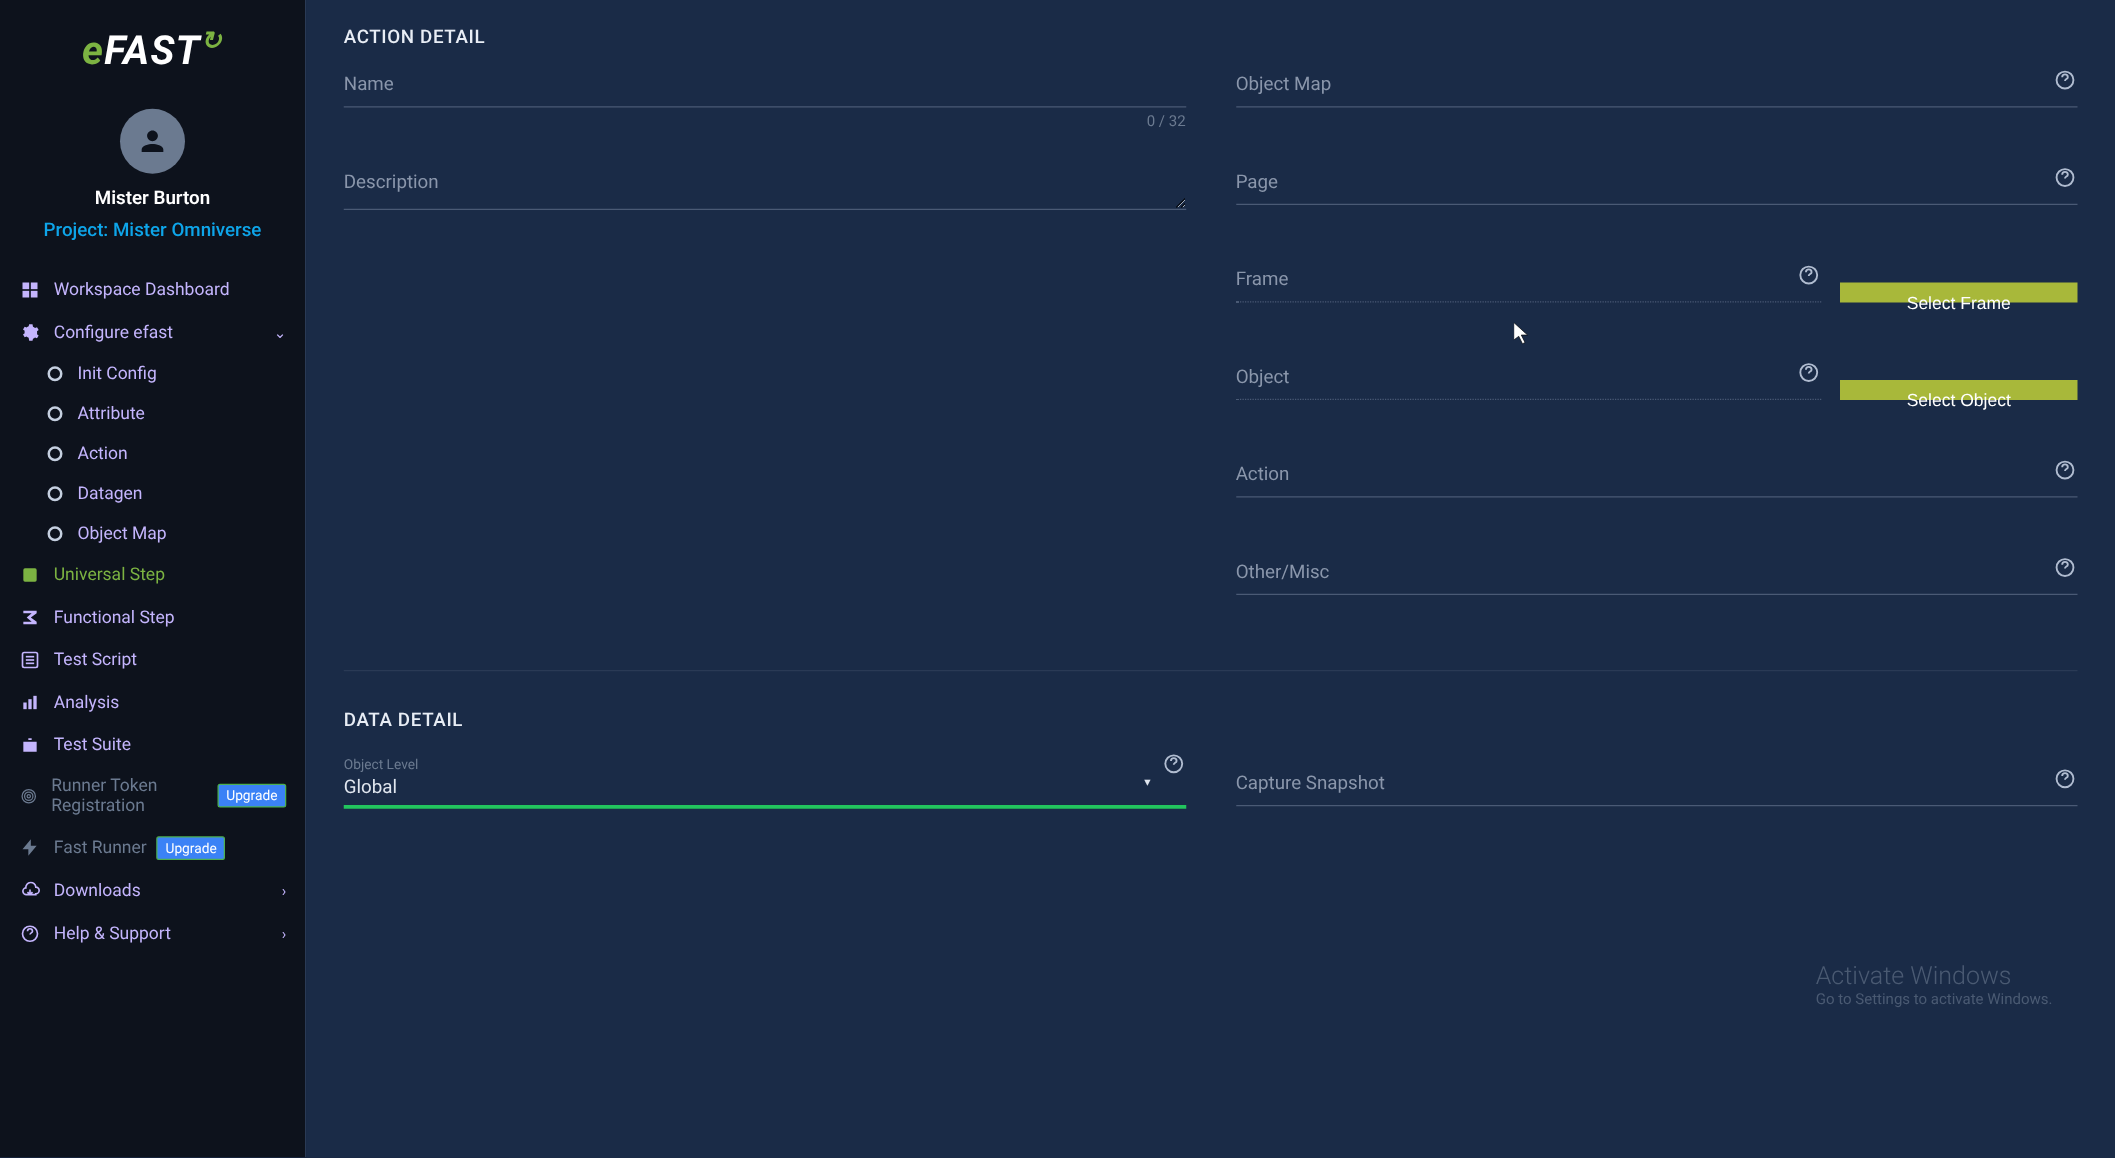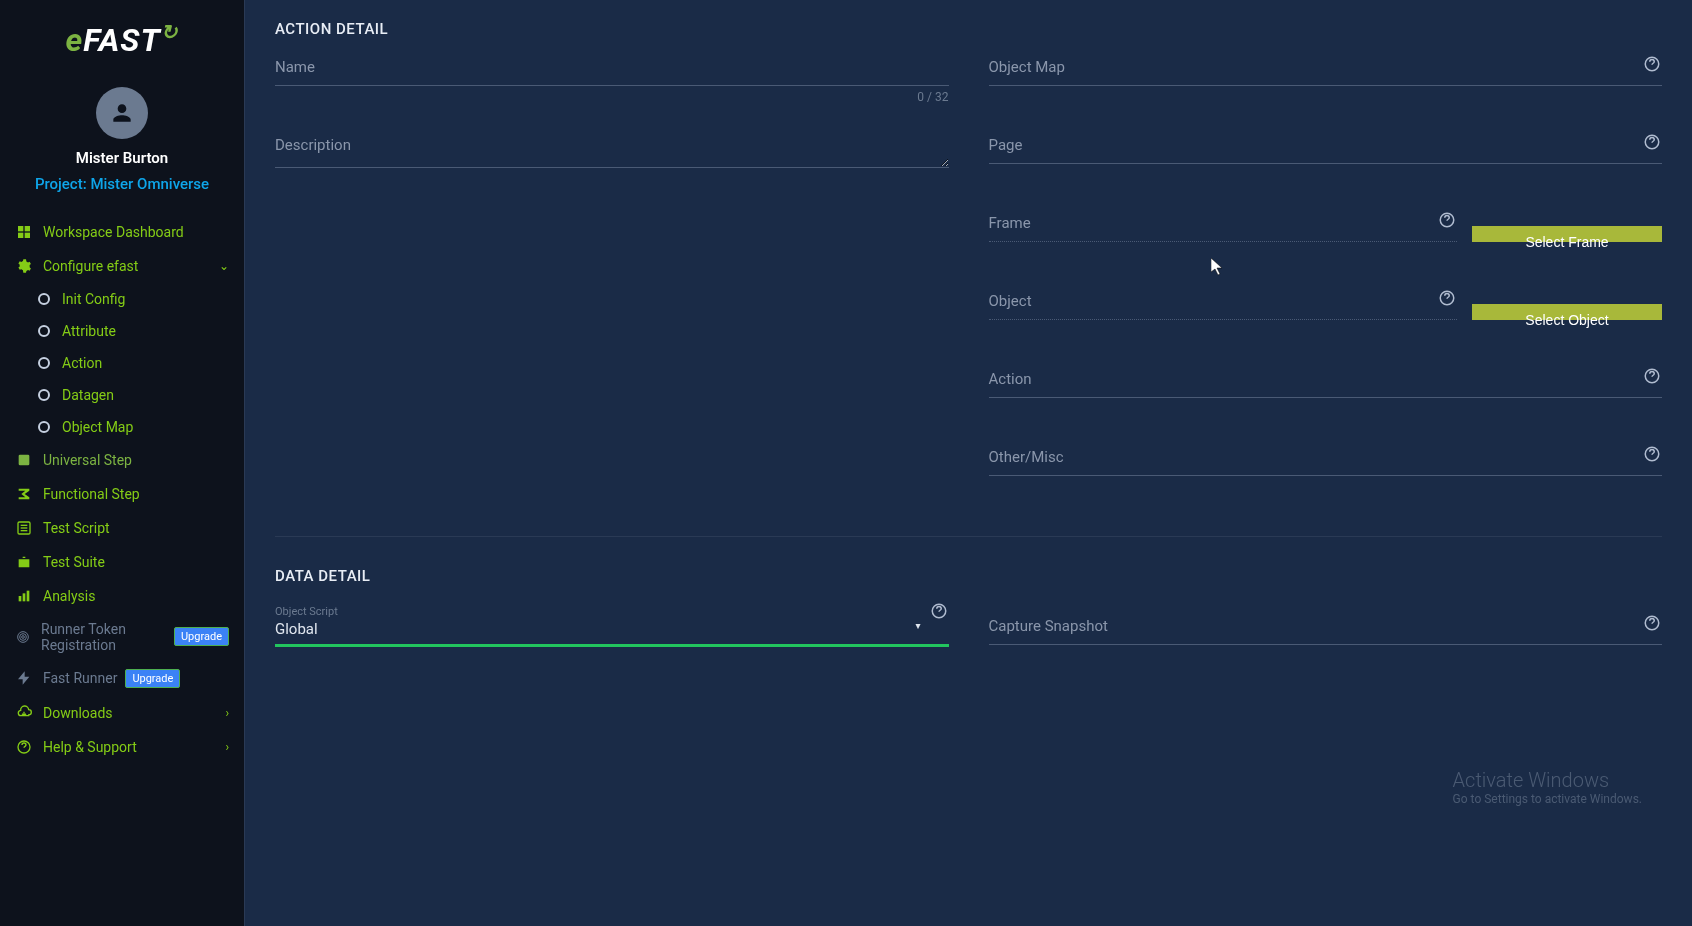--- a/index.html
+++ b/index.html
@@ -80,21 +80,21 @@
   font-size: 15px;
   font-weight: 500;
   margin-bottom: 22px;
 }
 .nav-item {
   display: flex;
   align-items: center;
   padding: 8px 15px;
   cursor: pointer;
   font-size: 14px;
-  color: #84cc16;
+  color: #c4b5fd;
   position: relative;
 }
 .nav-item.sub {
   padding-left: 38px;
 }
 .nav-item.active {
   color: #7cb342;
 }
 .nav-item .icon {
   width: 18px;
@@ -385,35 +385,35 @@
             <line x1="7" y1="12" x2="17" y2="12" stroke="currentColor" stroke-width="2"></line>
             <line x1="7" y1="16" x2="17" y2="16" stroke="currentColor" stroke-width="2"></line>
           </svg>
         </span>
       <span>Test Script</span>
     </div>
 
     <div class="nav-item">
       <span class="icon">
           <svg class="ico" viewBox="0 0 24 24">
-            <path d="M10 4h4v2h-4zM4 8h16v12H4z"></path>
-          </svg>
-        </span>
-      <span>Test Suite</span>
-    </div>
-
-    <div class="nav-item">
-      <span class="icon">
-          <svg class="ico" viewBox="0 0 24 24">
             <rect x="4" y="12" width="4" height="8"></rect>
             <rect x="10" y="8" width="4" height="12"></rect>
             <rect x="16" y="4" width="4" height="16"></rect>
           </svg>
         </span>
       <span>Analysis</span>
+    </div>
+
+    <div class="nav-item">
+      <span class="icon">
+          <svg class="ico" viewBox="0 0 24 24">
+            <path d="M10 4h4v2h-4zM4 8h16v12H4z"></path>
+          </svg>
+        </span>
+      <span>Test Suite</span>
     </div>
 
 
     <div class="nav-item muted">
       <span class="icon">
           <svg class="ico" viewBox="0 0 24 24">
             <circle cx="12" cy="12" r="8" fill="none" stroke="currentColor" stroke-width="1.5"></circle>
             <circle cx="12" cy="12" r="5" fill="none" stroke="currentColor" stroke-width="1.5"></circle>
             <circle cx="12" cy="12" r="2" fill="none" stroke="currentColor" stroke-width="1.5"></circle>
           </svg>
@@ -547,21 +547,21 @@
     </div>
 
     <div class="section-divider"></div>
 
     <div class="data-detail">
       <h2 class="section-title">DATA DETAIL</h2>
 
       <div class="form-grid">
         <div class="left-col">
           <div class="select-field field">
-            <span class="small-label">Object Script</span>
+            <span class="small-label">Object Level</span>
             <div class="select-value">Global</div>
             <span class="help-icon">
                 <svg viewBox="0 0 24 24">
                   <circle cx="12" cy="12" r="9"></circle>
                   <path d="M9 9a3 3 0 116 0c0 2-3 2-3 4M12 17h0"></path>
                 </svg>
               </span>
           </div>
         </div>
         <div class="right-col">

